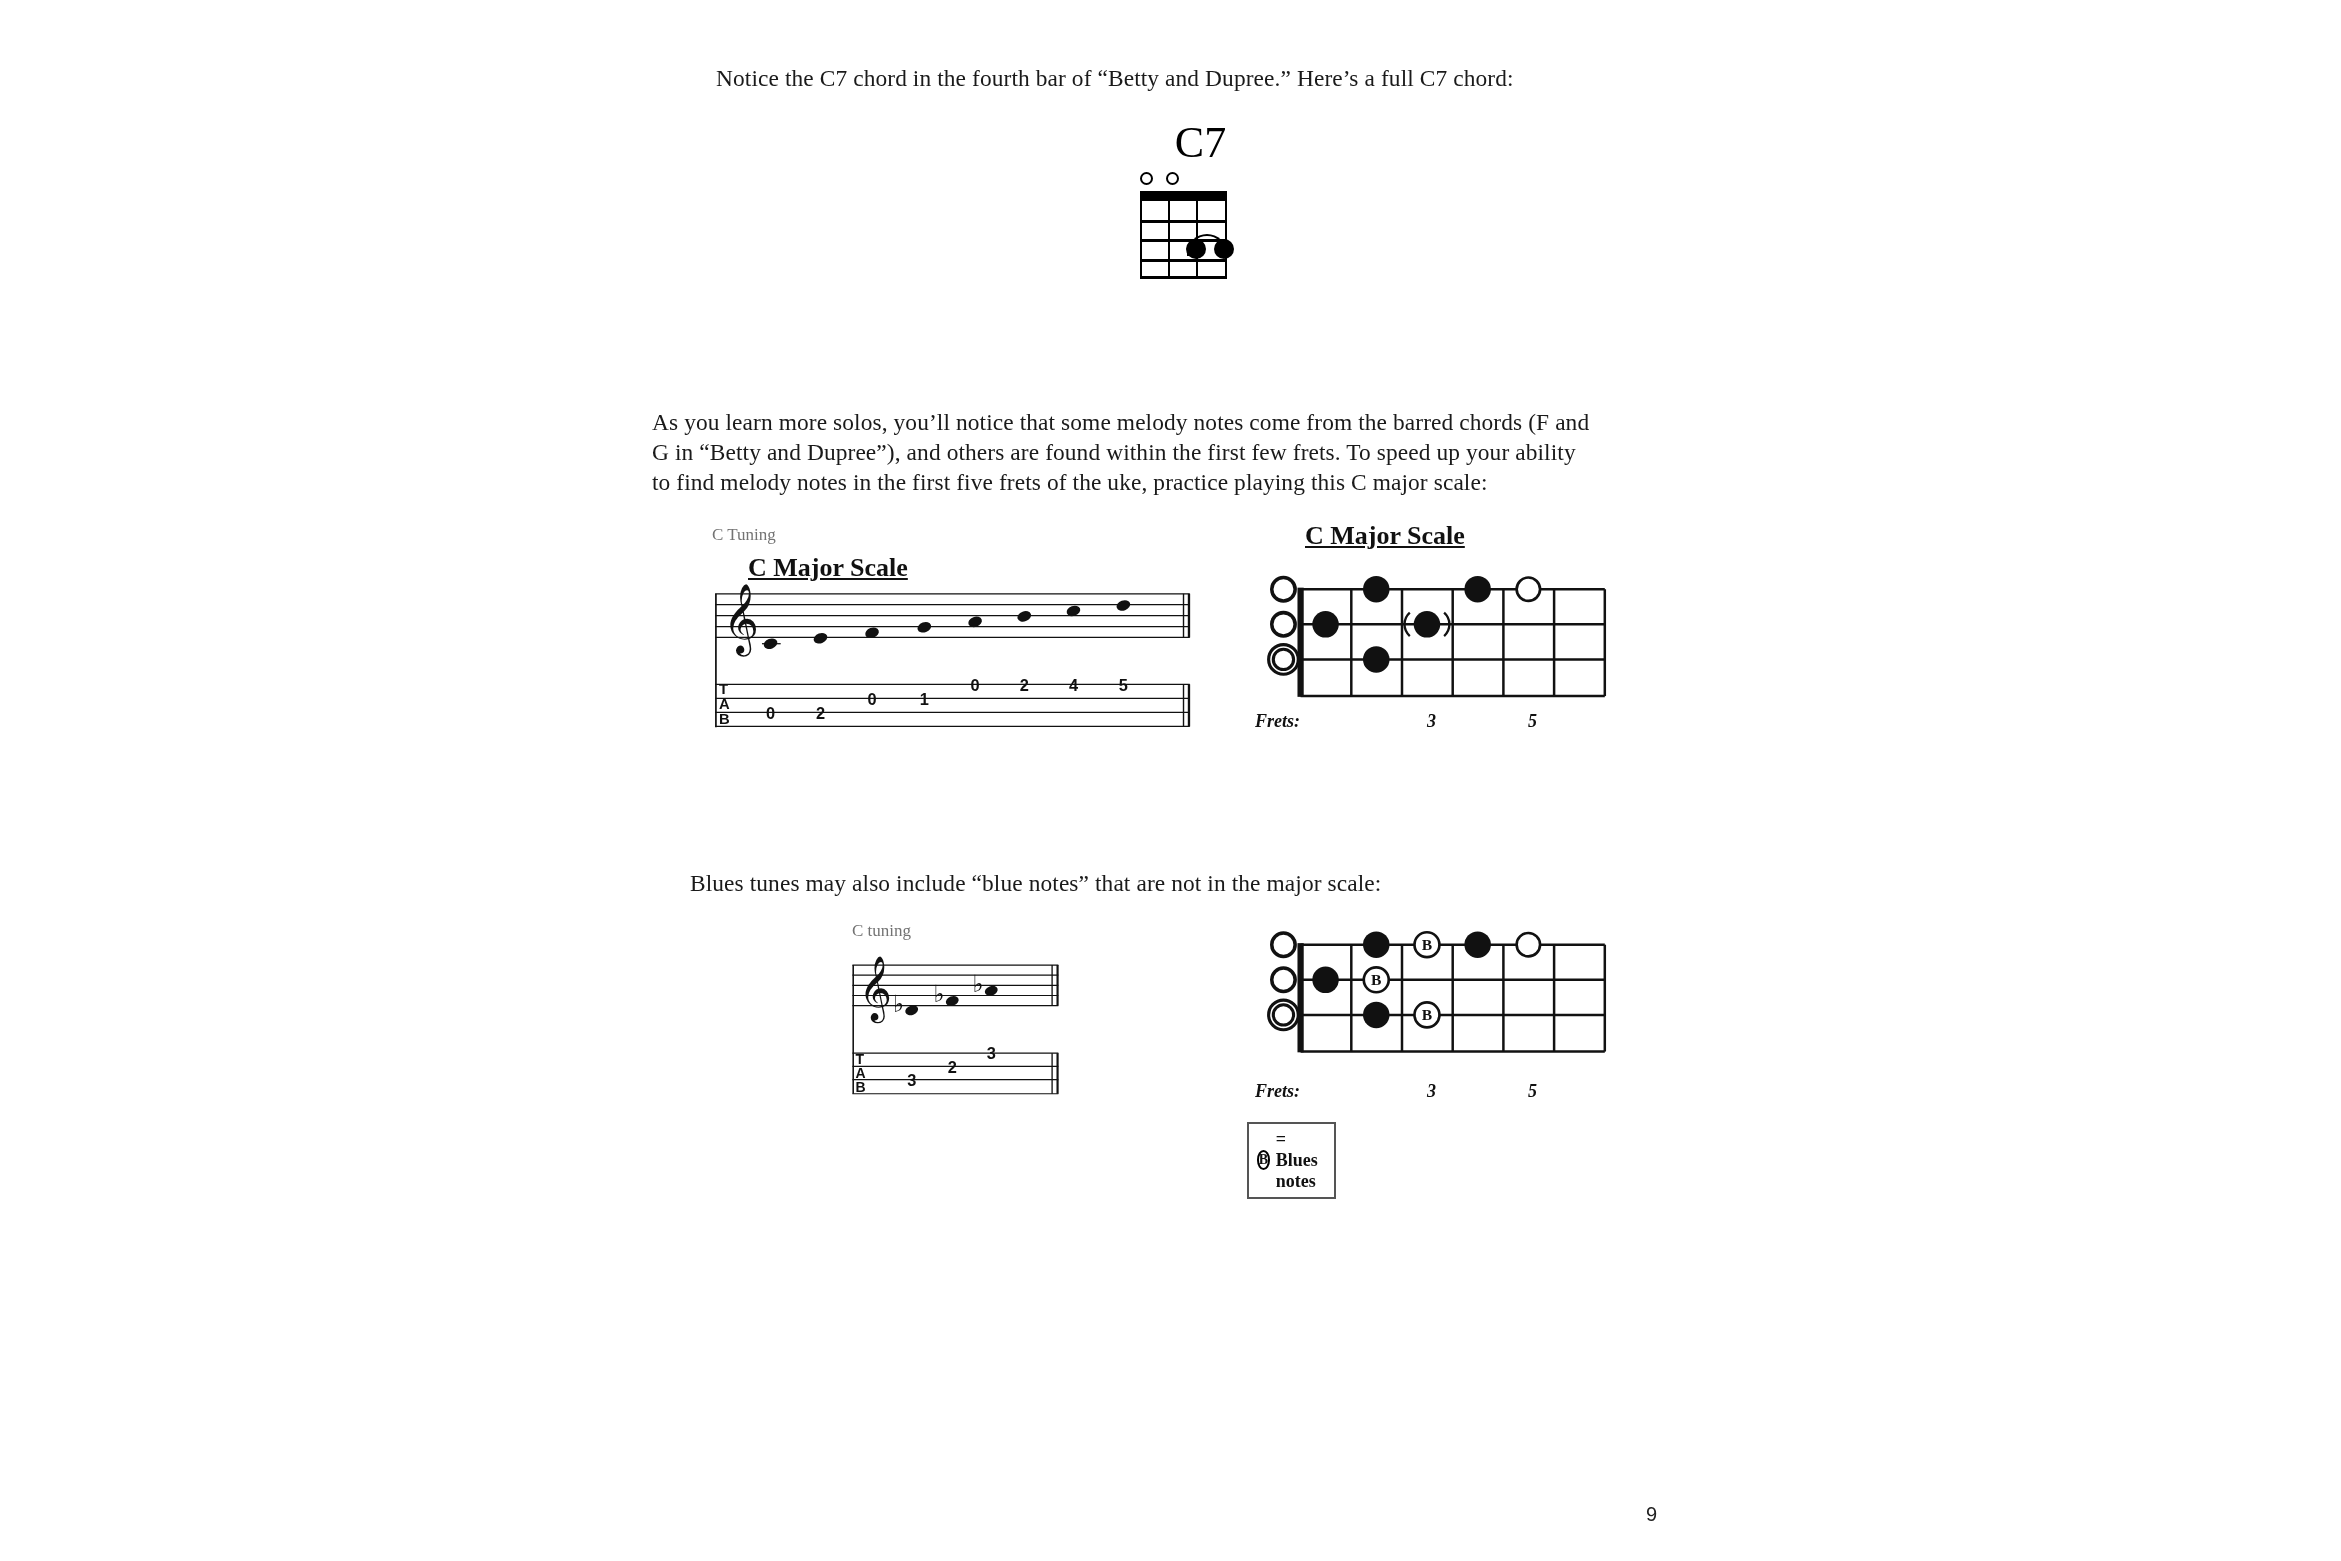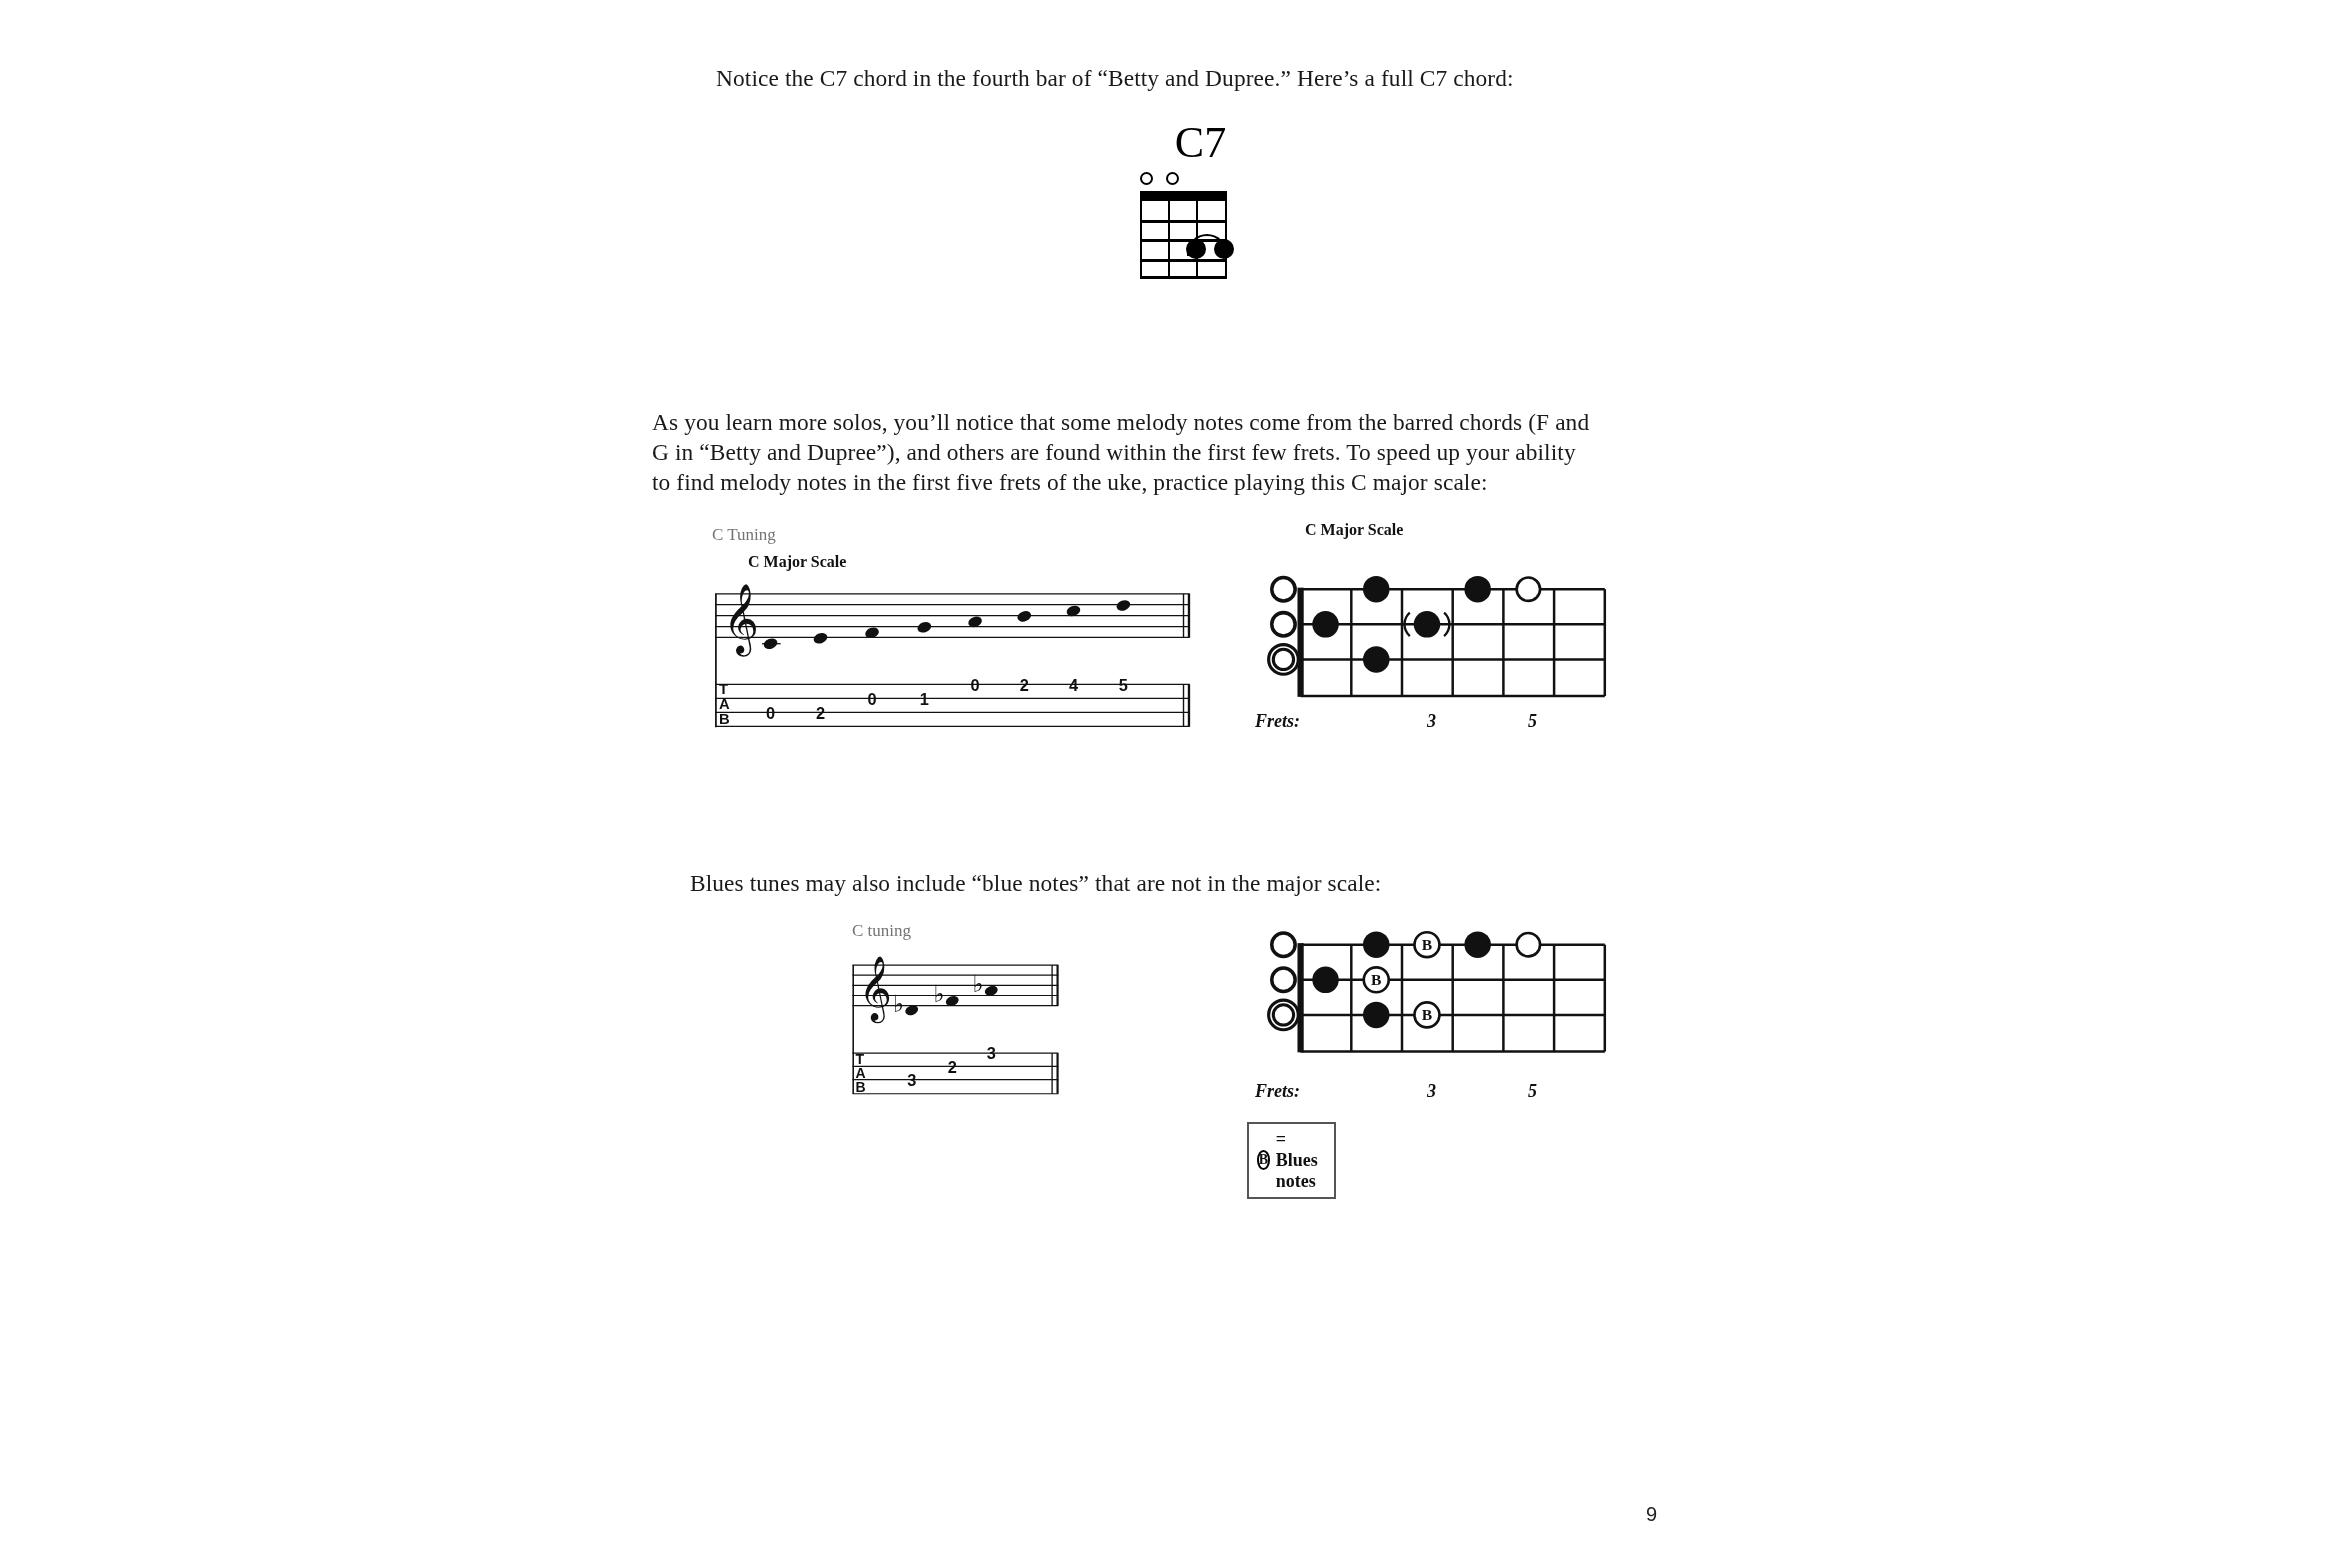--- a/index.html
+++ b/index.html
@@ -104,23 +104,24 @@
   .small-label {
     font-family: "Liberation Serif", "DejaVu Serif", serif;
     font-weight: normal;
     font-size: 17px;
     color: #737373;
     white-space: nowrap;
   }
   .scale-label {
     font-family: "Liberation Serif", "DejaVu Serif", serif;
     font-weight: bold;
-    font-size: 16px;
+    font-size: 26px;
     color: #111;
     white-space: nowrap;
+    text-decoration: underline;
   }
 
   .staff-svg { display: block; }
 
   
   .fretboard {
     position: absolute;
   }
   .fret-label-row {
     position: absolute;

